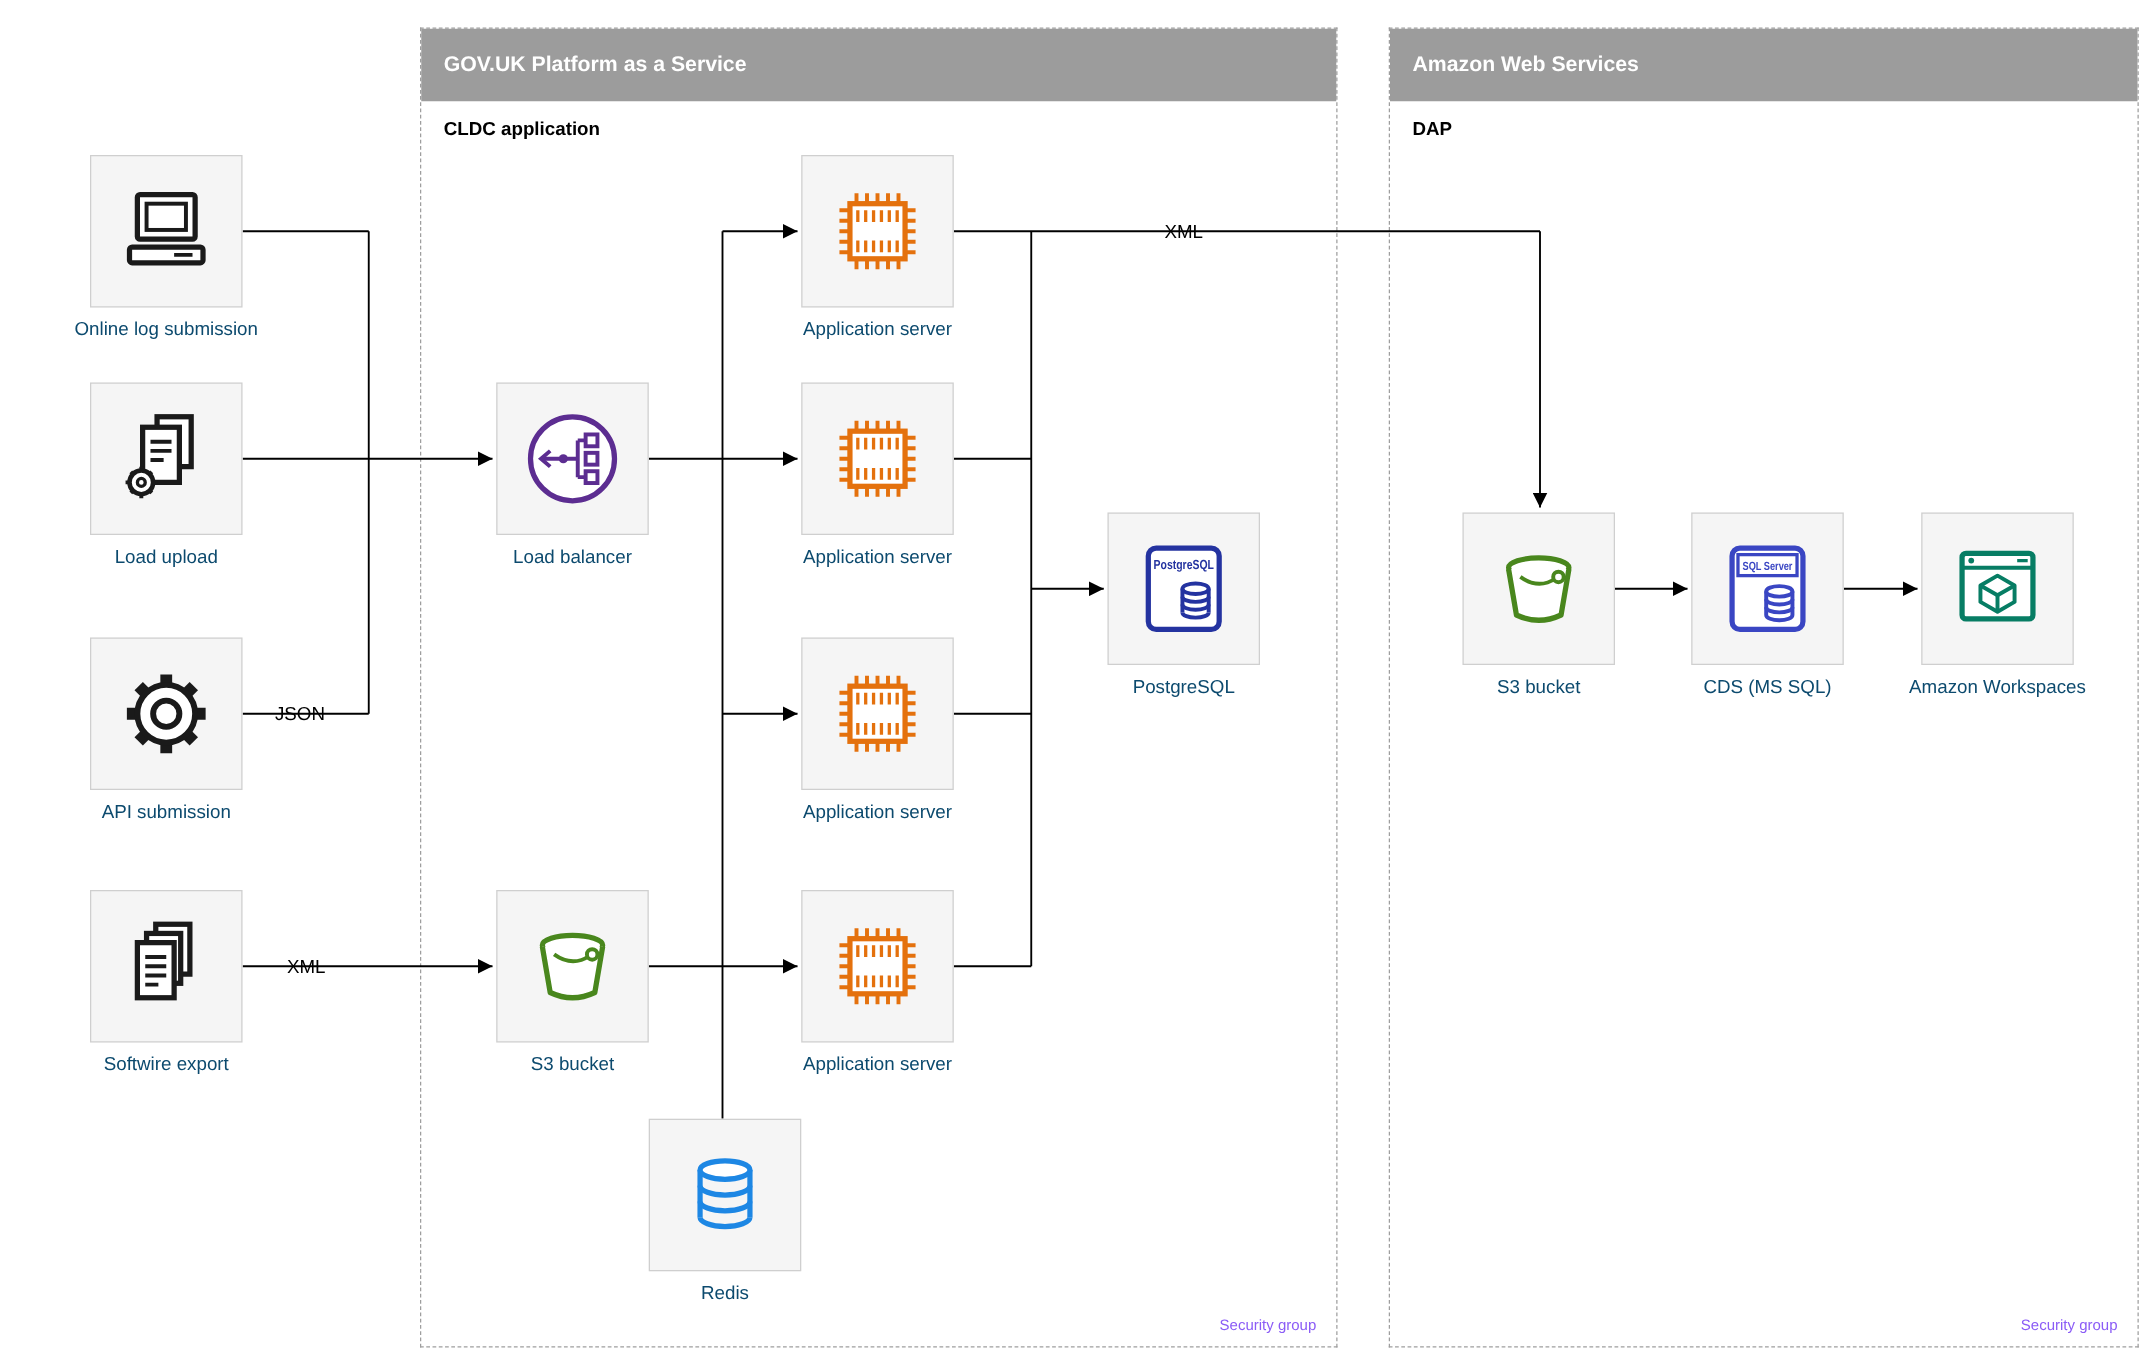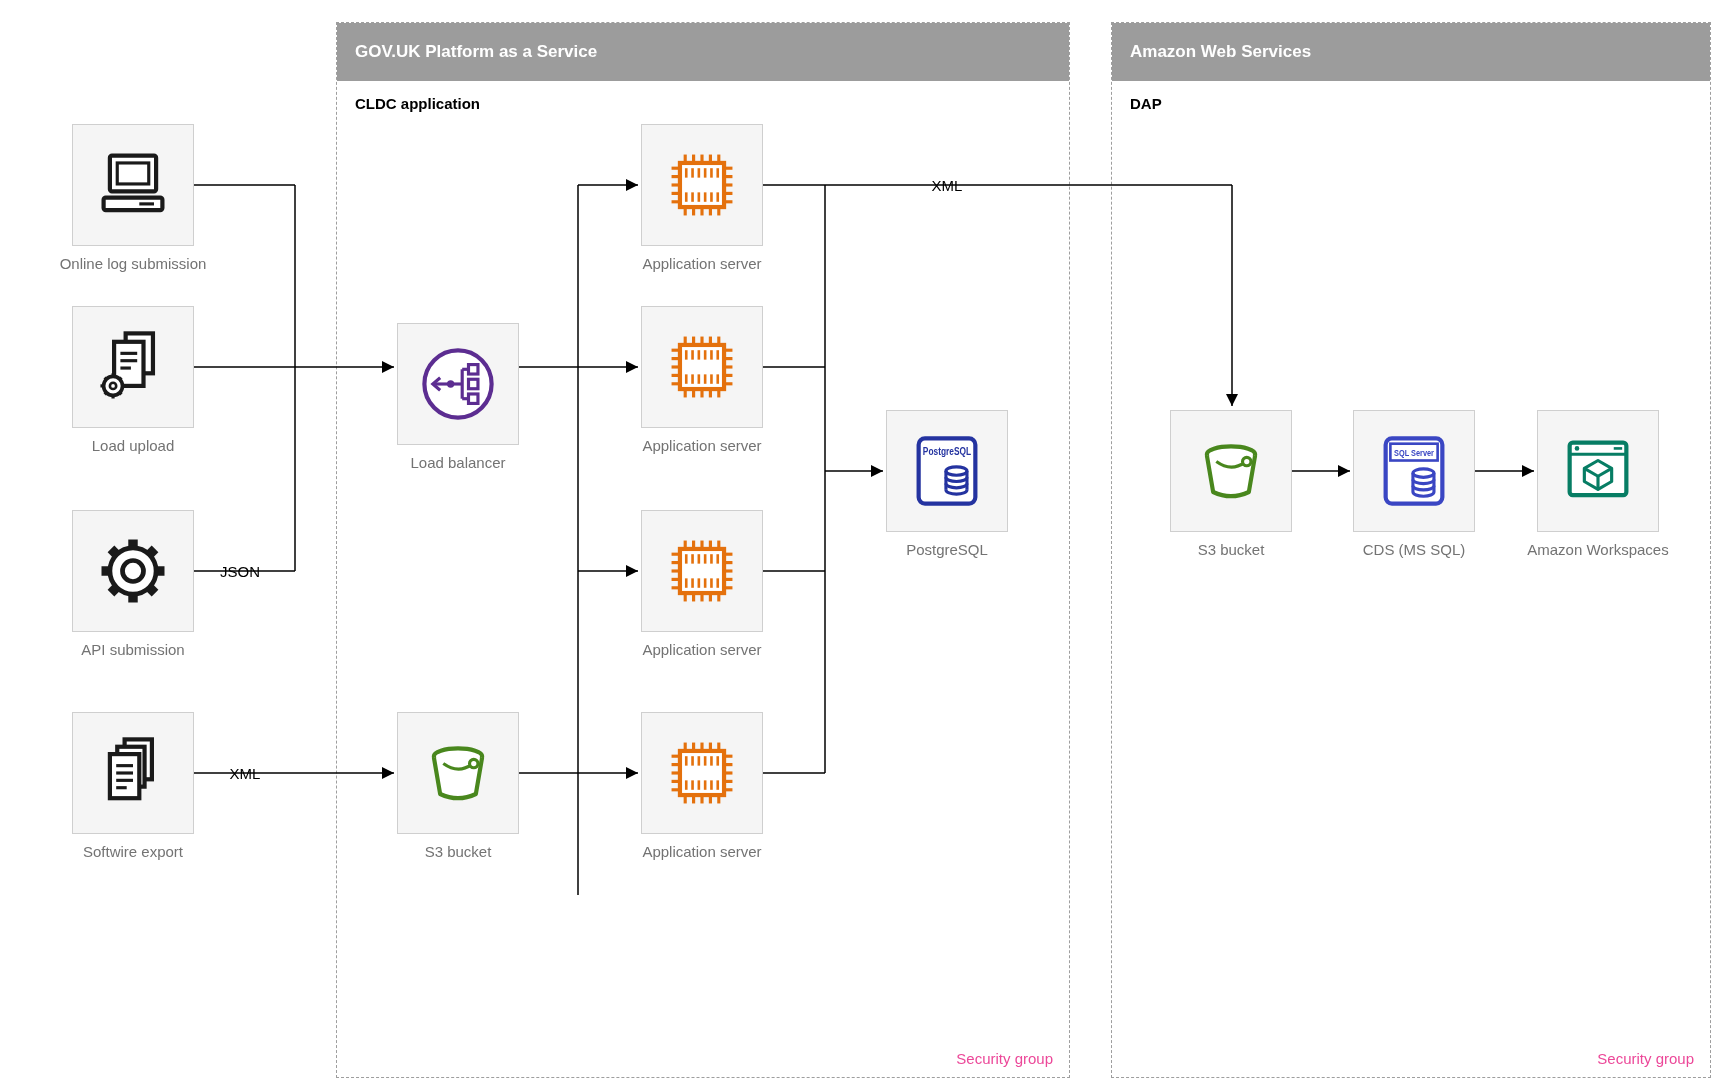--- a/index.html
+++ b/index.html
@@ -24,35 +24,35 @@
     font-size:17px; font-weight:bold;
     line-height:58px;
     padding-left:18px;
   }
   .container-sublabel {
     position:absolute; top:72px; left:18px;
     font-size:15px; font-weight:bold; color:#000000;
   }
   .container-footer {
     position:absolute; bottom:10px; right:16px;
-    font-size:15px; color:#ec4899;
+    font-size:12px; color:#8b5cf6;
   }
   .node { position:absolute; width:122px; z-index:3; }
   .node-box {
     width:122px; height:122px;
     background:#f5f5f5;
     border:1px solid #cfcfcf;
     display:flex; align-items:center; justify-content:center;
   }
   .node-label {
     position:absolute; top:130px; left:50%;
     transform:translateX(-50%);
     width:230px;
     text-align:center;
-    font-size:15px; color:#737373;
+    font-size:15px; color:#0c4a6e;
     line-height:20px;
     white-space:nowrap;
   }
   .overlay {
     position:absolute; top:0; left:0; width:1712px; height:1082px;
     z-index:2; pointer-events:none;
   }
   .edge-label {
     position:absolute; width:80px; text-align:center;
     font-size:15px; color:#000000; z-index:4;margin-top:25px;
@@ -174,21 +174,21 @@
         <rect x="18" y="22" width="28" height="42" fill="#ffffff" stroke="#1a1a1a" stroke-width="4"></rect>
         <line x1="24" y1="33" x2="40" y2="33" stroke="#1a1a1a" stroke-width="3"></line>
         <line x1="24" y1="40" x2="40" y2="40" stroke="#1a1a1a" stroke-width="3"></line>
         <line x1="24" y1="47" x2="40" y2="47" stroke="#1a1a1a" stroke-width="3"></line>
         <line x1="24" y1="54" x2="34" y2="54" stroke="#1a1a1a" stroke-width="3"></line>
       </svg>
     </div>
     <div class="node-label">Softwire export</div>
   </div>
 
-  <div class="node" style="left:397px; top:323px;">
+  <div class="node" style="left:397px; top:306px;">
     <div class="node-box">
       <svg width="84" height="84" viewBox="0 0 80 80">
         <circle cx="40" cy="40" r="32" fill="#ffffff" stroke="#5c2d91" stroke-width="4"></circle>
         <g stroke="#5c2d91" stroke-width="3" fill="none">
           <line x1="17" y1="40" x2="31" y2="40"></line>
           <path d="M23,34 L16,40 L23,46"></path>
           <line x1="33" y1="40" x2="44" y2="40"></line>
           <line x1="44" y1="26" x2="44" y2="54"></line>
           <line x1="44" y1="26" x2="50" y2="26"></line>
           <line x1="44" y1="54" x2="50" y2="54"></line>
@@ -405,20 +405,35 @@
       <svg width="84" height="84" viewBox="0 0 80 80">
         <ellipse cx="40" cy="24" rx="23" ry="7.5" fill="#ffffff" stroke="#49871d" stroke-width="4"></ellipse>
         <path d="M17,25 L23,60 Q40,68 57,60 L63,25" fill="#ffffff" stroke="#49871d" stroke-width="4" stroke-linejoin="round"></path>
         <path d="M26,31 Q40,41 53,32" fill="none" stroke="#49871d" stroke-width="3"></path>
         <circle cx="55" cy="31" r="4" fill="#ffffff" stroke="#49871d" stroke-width="3"></circle>
       </svg>
     </div>
     <div class="node-label">S3 bucket</div>
   </div>
 
+  <div class="node" style="left:519px; top:895px;">
+    <div class="node-box">
+      <svg width="84" height="84" viewBox="0 0 80 80">
+        <g stroke="#1d87e4" stroke-width="4" fill="none">
+          <line x1="21" y1="21" x2="21" y2="57"></line>
+          <line x1="59" y1="21" x2="59" y2="57"></line>
+          <path d="M21,57 A19,7 0 0 0 59,57"></path>
+          <ellipse cx="40" cy="21" rx="19" ry="7" fill="#ffffff"></ellipse>
+          <path d="M21,33 A19,7 0 0 0 59,33"></path>
+          <path d="M21,45 A19,7 0 0 0 59,45"></path>
+        </g>
+      </svg>
+    </div>
+    <div class="node-label">Redis</div>
+  </div>
 
   <div class="node" style="left:1170px; top:410px;">
     <div class="node-box">
       <svg width="84" height="84" viewBox="0 0 80 80">
         <ellipse cx="40" cy="24" rx="23" ry="7.5" fill="#ffffff" stroke="#49871d" stroke-width="4"></ellipse>
         <path d="M17,25 L23,60 Q40,68 57,60 L63,25" fill="#ffffff" stroke="#49871d" stroke-width="4" stroke-linejoin="round"></path>
         <path d="M26,31 Q40,41 53,32" fill="none" stroke="#49871d" stroke-width="3"></path>
         <circle cx="55" cy="31" r="4" fill="#ffffff" stroke="#49871d" stroke-width="3"></circle>
       </svg>
     </div>

